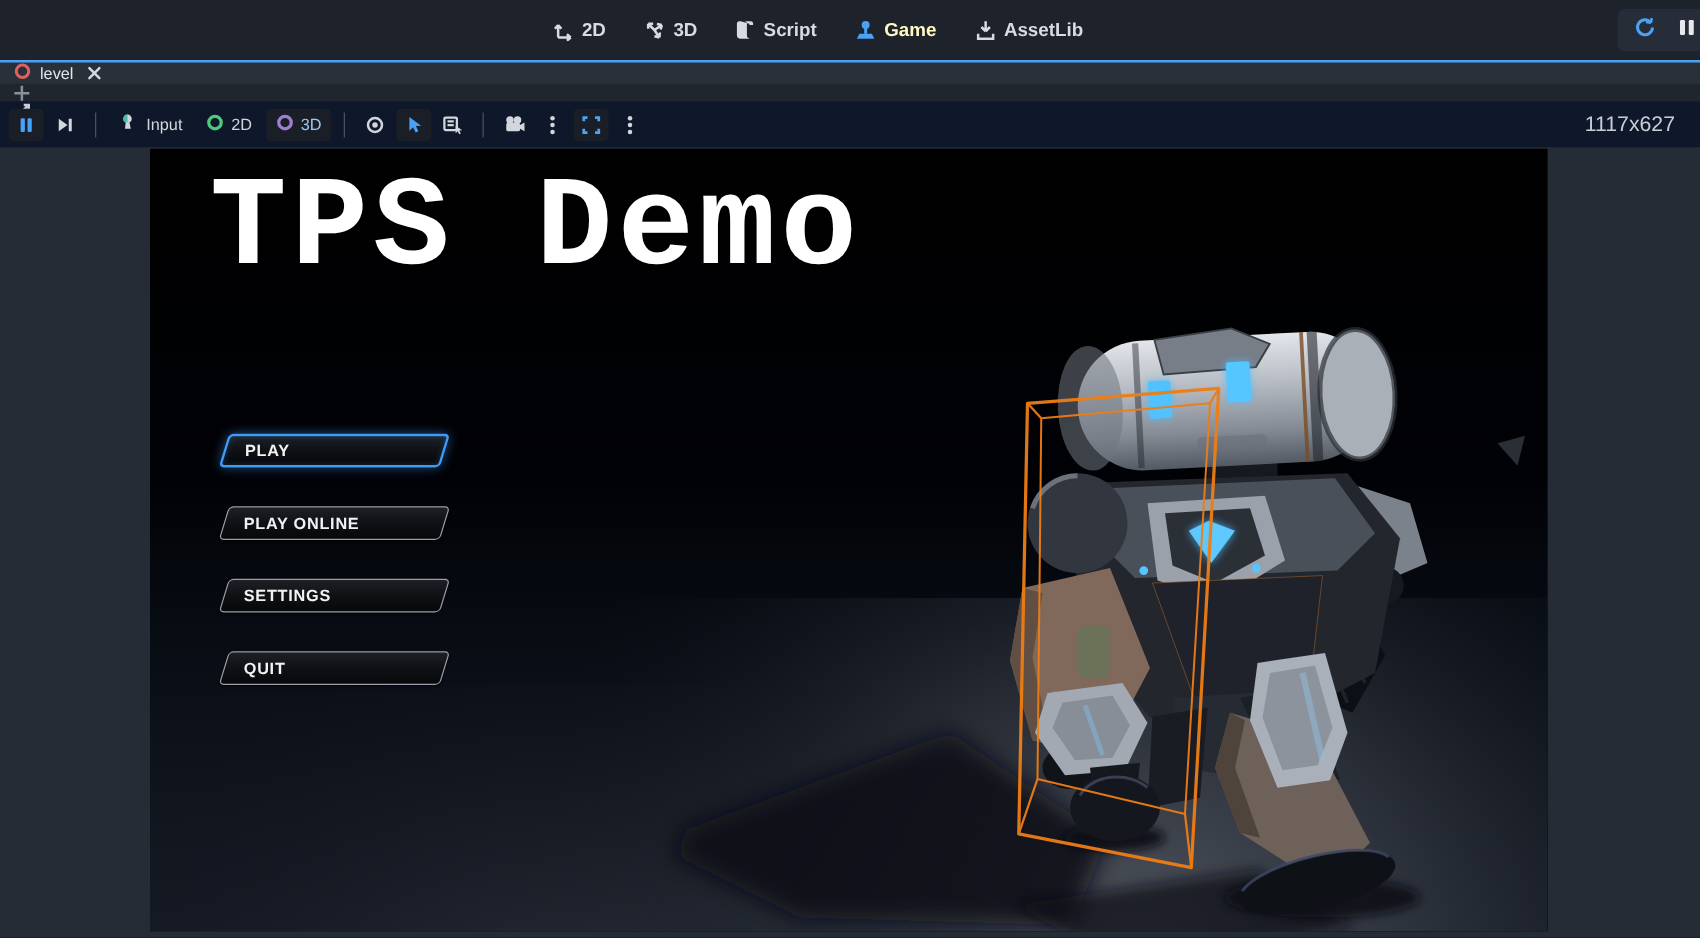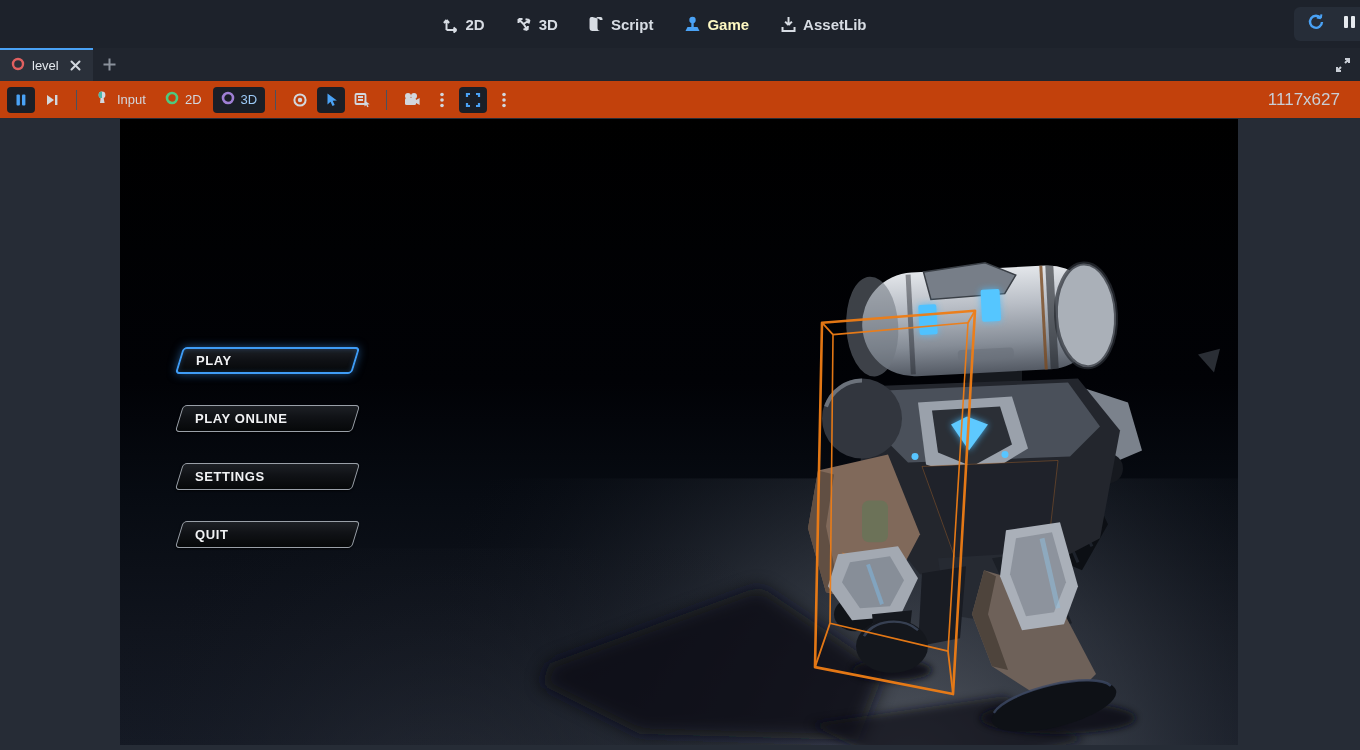--- a/index.html
+++ b/index.html
@@ -12,31 +12,31 @@
               height:100%; display:flex; align-items:center; gap:30px; }
   .nav-item { display:flex; align-items:center; gap:6px; font-size:15px; font-weight:bold;
               color:#d7dce3; cursor:default; }
   .nav-item.active { color:#fef9c3; }
   .nav-item svg { display:block; }
   .run-panel { position:absolute; right:-30px; top:7px; width:96px; height:34px;
                background:#262d38; border-radius:6px; display:flex; align-items:center;
                padding-left:12px; gap:16px; }
 
   
-  .tabbar { height:33px; background:#20252e; display:flex; align-items:stretch; }
+  .tabbar { height:33px; background:#20252e; display:flex; align-items:stretch;flex-direction:column; }
   .scene-tab { display:flex; align-items:center; gap:7px; padding:0 11px;
                background:#2a303a; border-top:2px solid #4aa2f5; color:#e3e7ec;
                font-size:13px; }
   .tab-close { display:flex; align-items:center; margin-left:3px; }
   .tab-plus { width:34px; display:flex; align-items:center; justify-content:center; }
   .tab-spacer { flex:1; }
   .tab-expand { width:34px; display:flex; align-items:center; justify-content:center; }
 
   
-  .toolbar { height:37px; background:#c2410c; display:flex; align-items:center;
+  .toolbar { height:37px; background:#0f172a; display:flex; align-items:center;
              padding:0 7px; gap:3px; }
   .tb-btn { min-width:28px; height:26px; display:flex; align-items:center;
             justify-content:center; border-radius:4px; padding:0 4px; }
   .tb-btn.pressed { background:#1a1f27; }
   .tb-sep { width:1px; height:20px; background:#49515f; margin:0 7px; }
   .tb-label-btn { display:flex; align-items:center; gap:6px; height:26px;
                   padding:0 8px; border-radius:4px; font-size:13px; color:#d2d7de; }
   .tb-label-btn.pressed { background:#1a1f27; }
   .tb-label-btn.pressed .cam-label { color:#9ccaf7; }
   .resolution { margin-left:auto; margin-right:13px; font-size:17px; color:#c9ced6; }
@@ -416,20 +416,21 @@
         </g>
       </g>
 
       <g stroke="#ef7d15" fill="none" stroke-linejoin="round" opacity=".95">
         <polygon points="713,216 848,204 828,533 710,505" stroke-width="1.6"></polygon>
         <polygon points="702,204 855,192 833,576 695,549" stroke-width="2.6"></polygon>
         <path d="M702 204 L713 216 M855 192 L848 204 M695 549 L710 505 M833 576 L828 533" stroke-width="1.8"></path>
       </g>
     </svg>
 
+    <div class="game-title">TPS Demo</div>
 
     <div class="menu-stack">
       <div class="menu-btn focused">
         <span class="lbl">PLAY</span>
       </div>
       <div class="menu-btn">
         <span class="lbl">PLAY ONLINE</span>
       </div>
       <div class="menu-btn">
         <span class="lbl">SETTINGS</span>

